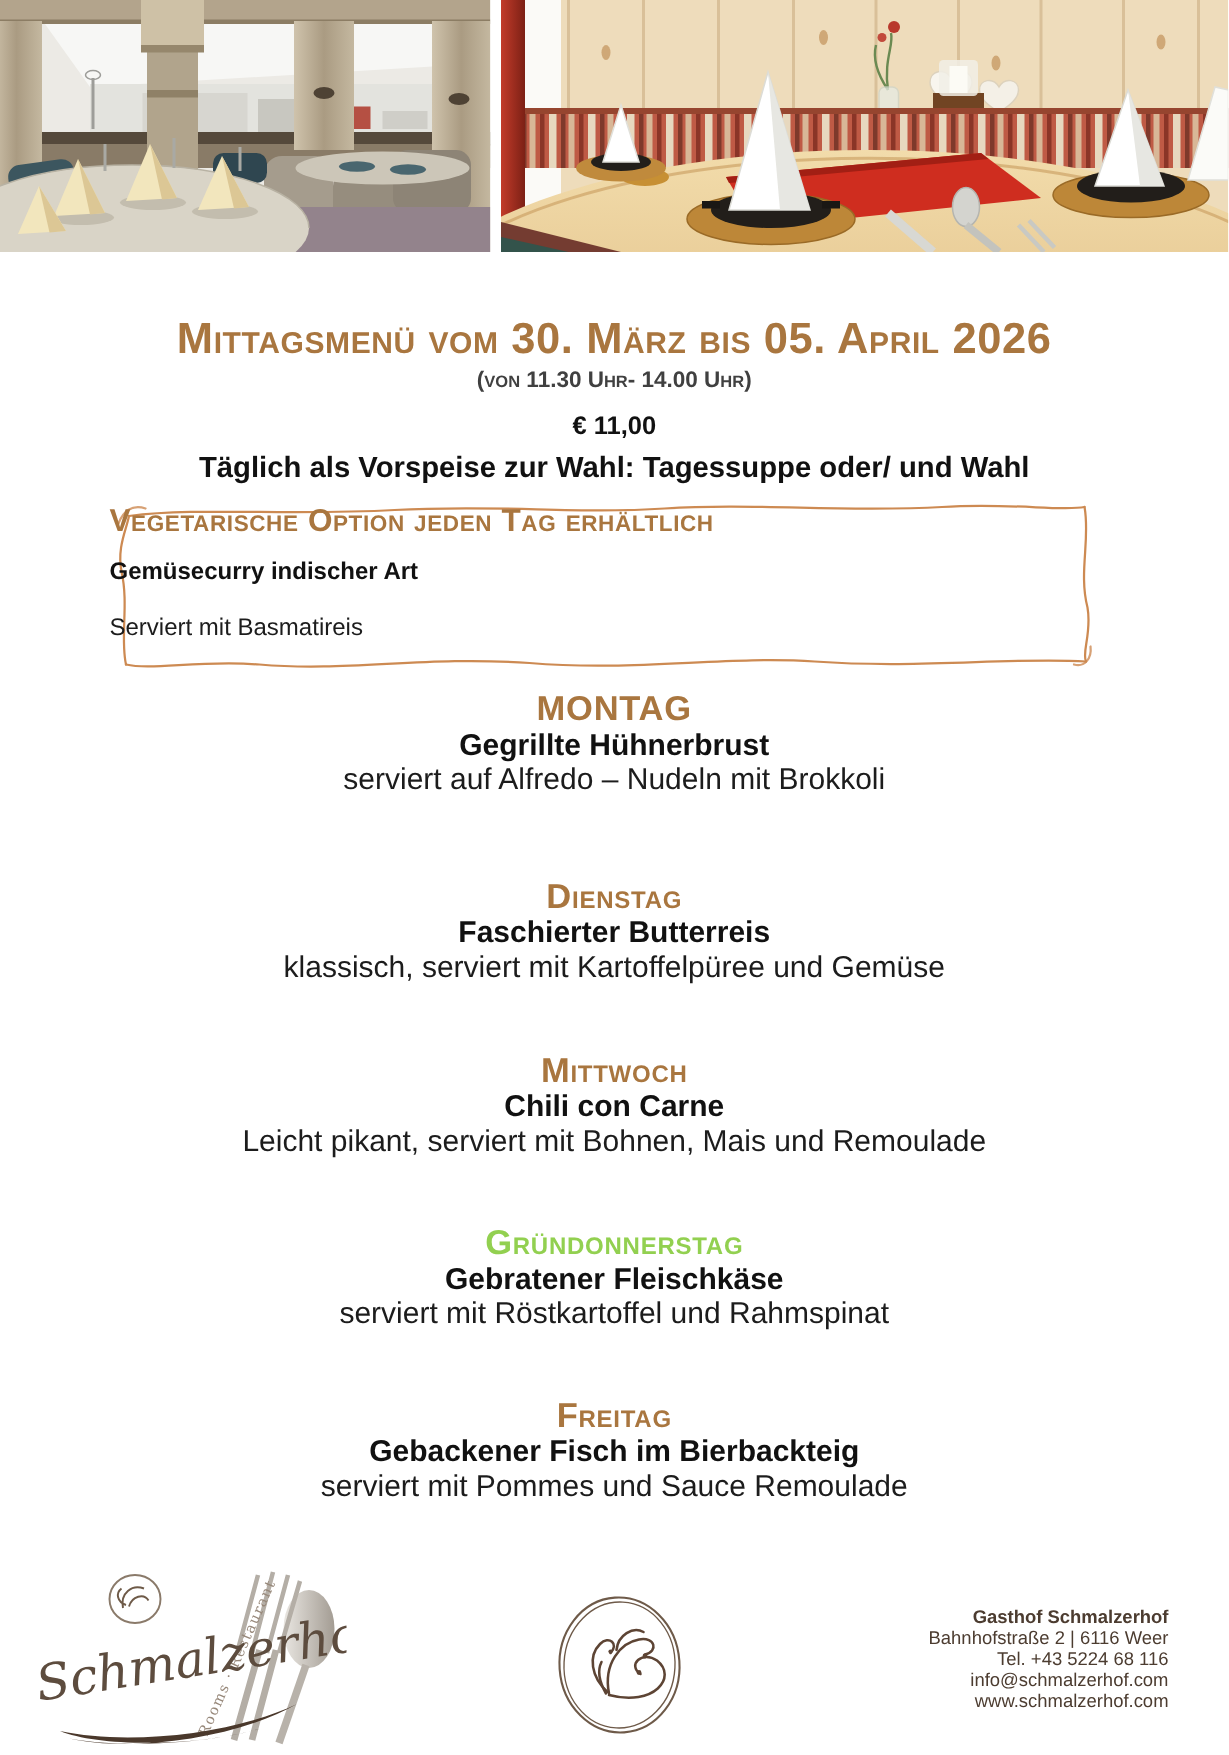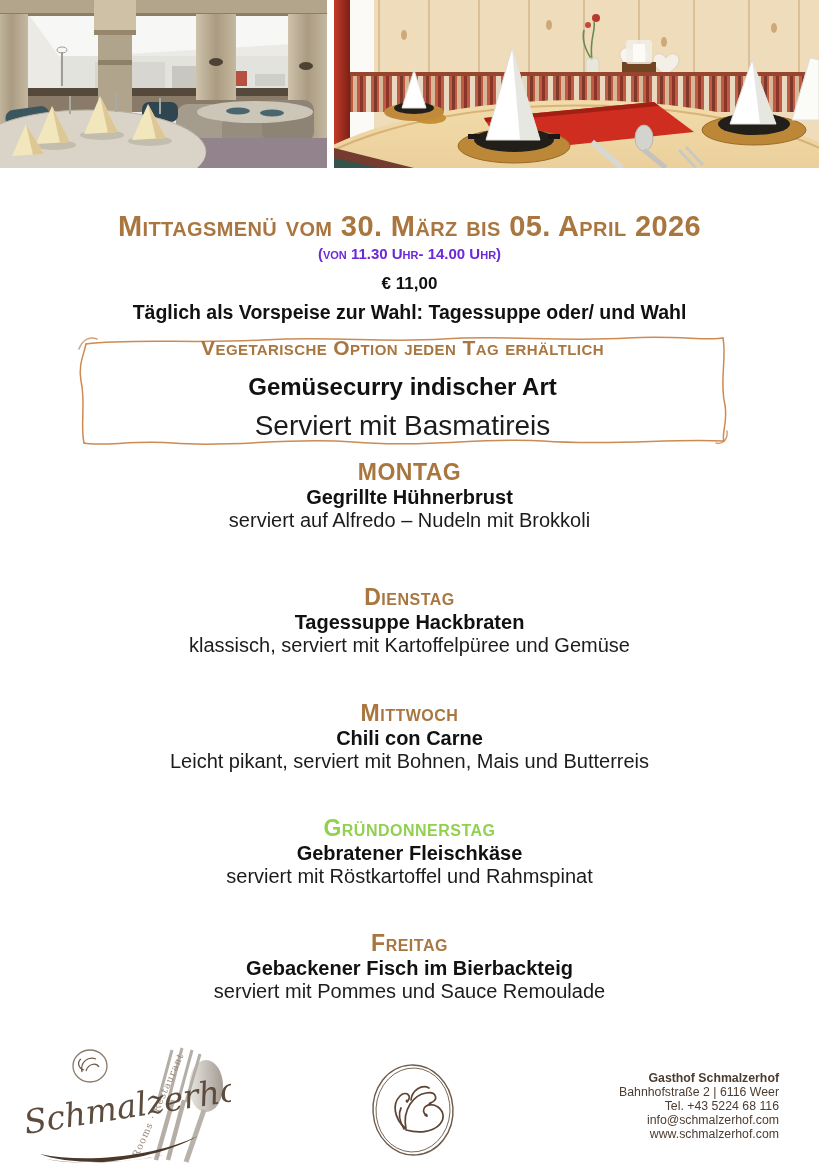--- a/index.html
+++ b/index.html
@@ -8,30 +8,30 @@
     font-family:"Liberation Sans",sans-serif;color:#111;overflow:hidden;
   }
   
   .banner{position:absolute;top:0;left:0;width:819px;height:168px;display:flex;}
   .banner .photo{height:168px;display:block;}
   .banner .gap{width:7px;height:168px;background:#fff;}
   .photo svg{display:block;width:100%;height:100%;}
   
   .cline{position:absolute;left:0;width:100%;text-align:center;}
   .title{top:210px;font-size:29px;font-weight:bold;font-variant:small-caps;color:#a9763f;letter-spacing:.4px;}
-  .time{top:245px;font-size:15px;font-weight:bold;font-variant:small-caps;color:#6d28d9;}
+  .time{top:245px;font-size:15px;font-weight:bold;font-variant:small-caps;color:#404040;}
   .price{top:274px;font-size:17px;font-weight:bold;}
   .note{top:301px;font-size:19.5px;font-weight:bold;}
   
   .veg-box{position:absolute;left:73px;top:327px;width:659px;height:121px;}
   .veg-box .border-svg{position:absolute;left:0;top:0;width:100%;height:100%;}
-  .veg-line{position:absolute;left:0;width:100%;text-align:center;}
+  .veg-line{position:absolute;left:0;width:100%;}
   .veg-title{top:9px;font-size:21px;font-weight:bold;font-variant:small-caps;color:#a9763f;letter-spacing:.4px;}
-  .veg-dish{top:46px;font-size:24px;font-weight:bold;}
-  .veg-side{top:83px;font-size:28px;color:#1c1c1c;}
+  .veg-dish{top:46px;font-size:16px;font-weight:bold;}
+  .veg-side{top:83px;font-size:16px;color:#1c1c1c;}
   
   .day{position:absolute;left:0;width:100%;text-align:center;}
   .day-name{font-size:23px;font-weight:bold;font-variant:small-caps;letter-spacing:.5px;line-height:27px;}
   .day-dish{font-size:20px;font-weight:bold;line-height:23px;}
   .day-desc{font-size:20px;line-height:23px;color:#1c1c1c;}
   .d0{top:459px;} .d1{top:584px;} .d2{top:700px;} .d3{top:815px;} .d4{top:930px;}
   
   .logo-left{position:absolute;left:26px;top:1044px;width:205px;height:122px;}
   .stamp{position:absolute;left:366px;top:1058px;width:94px;height:104px;}
   .contact{position:absolute;right:40px;top:1072px;text-align:right;color:#4c3c30;font-size:12.3px;line-height:13.9px;}
@@ -189,27 +189,27 @@
     <div class="veg-line veg-side">Serviert mit Basmatireis</div>
   </div>
 
   <div class="day d0">
     <div class="day-name" style="color: rgb(169, 118, 63);">MONTAG</div>
     <div class="day-dish">Gegrillte Hühnerbrust</div>
     <div class="day-desc">serviert auf Alfredo – Nudeln mit Brokkoli</div>
   </div>
   <div class="day d1">
     <div class="day-name" style="color: rgb(169, 118, 63);">Dienstag</div>
-    <div class="day-dish">Tagessuppe Hackbraten</div>
+    <div class="day-dish">Faschierter Butterreis</div>
     <div class="day-desc">klassisch, serviert mit Kartoffelpüree und Gemüse</div>
   </div>
   <div class="day d2">
     <div class="day-name" style="color: rgb(169, 118, 63);">Mittwoch</div>
     <div class="day-dish">Chili con Carne</div>
-    <div class="day-desc">Leicht pikant, serviert mit Bohnen, Mais und Butterreis</div>
+    <div class="day-desc">Leicht pikant, serviert mit Bohnen, Mais und Remoulade</div>
   </div>
   <div class="day d3">
     <div class="day-name" style="color: rgb(146, 208, 80);">Gründonnerstag</div>
     <div class="day-dish">Gebratener Fleischkäse</div>
     <div class="day-desc">serviert mit Röstkartoffel und Rahmspinat</div>
   </div>
   <div class="day d4">
     <div class="day-name" style="color: rgb(169, 118, 63);">Freitag</div>
     <div class="day-dish">Gebackener Fisch im Bierbackteig</div>
     <div class="day-desc">serviert mit Pommes und Sauce Remoulade</div>

